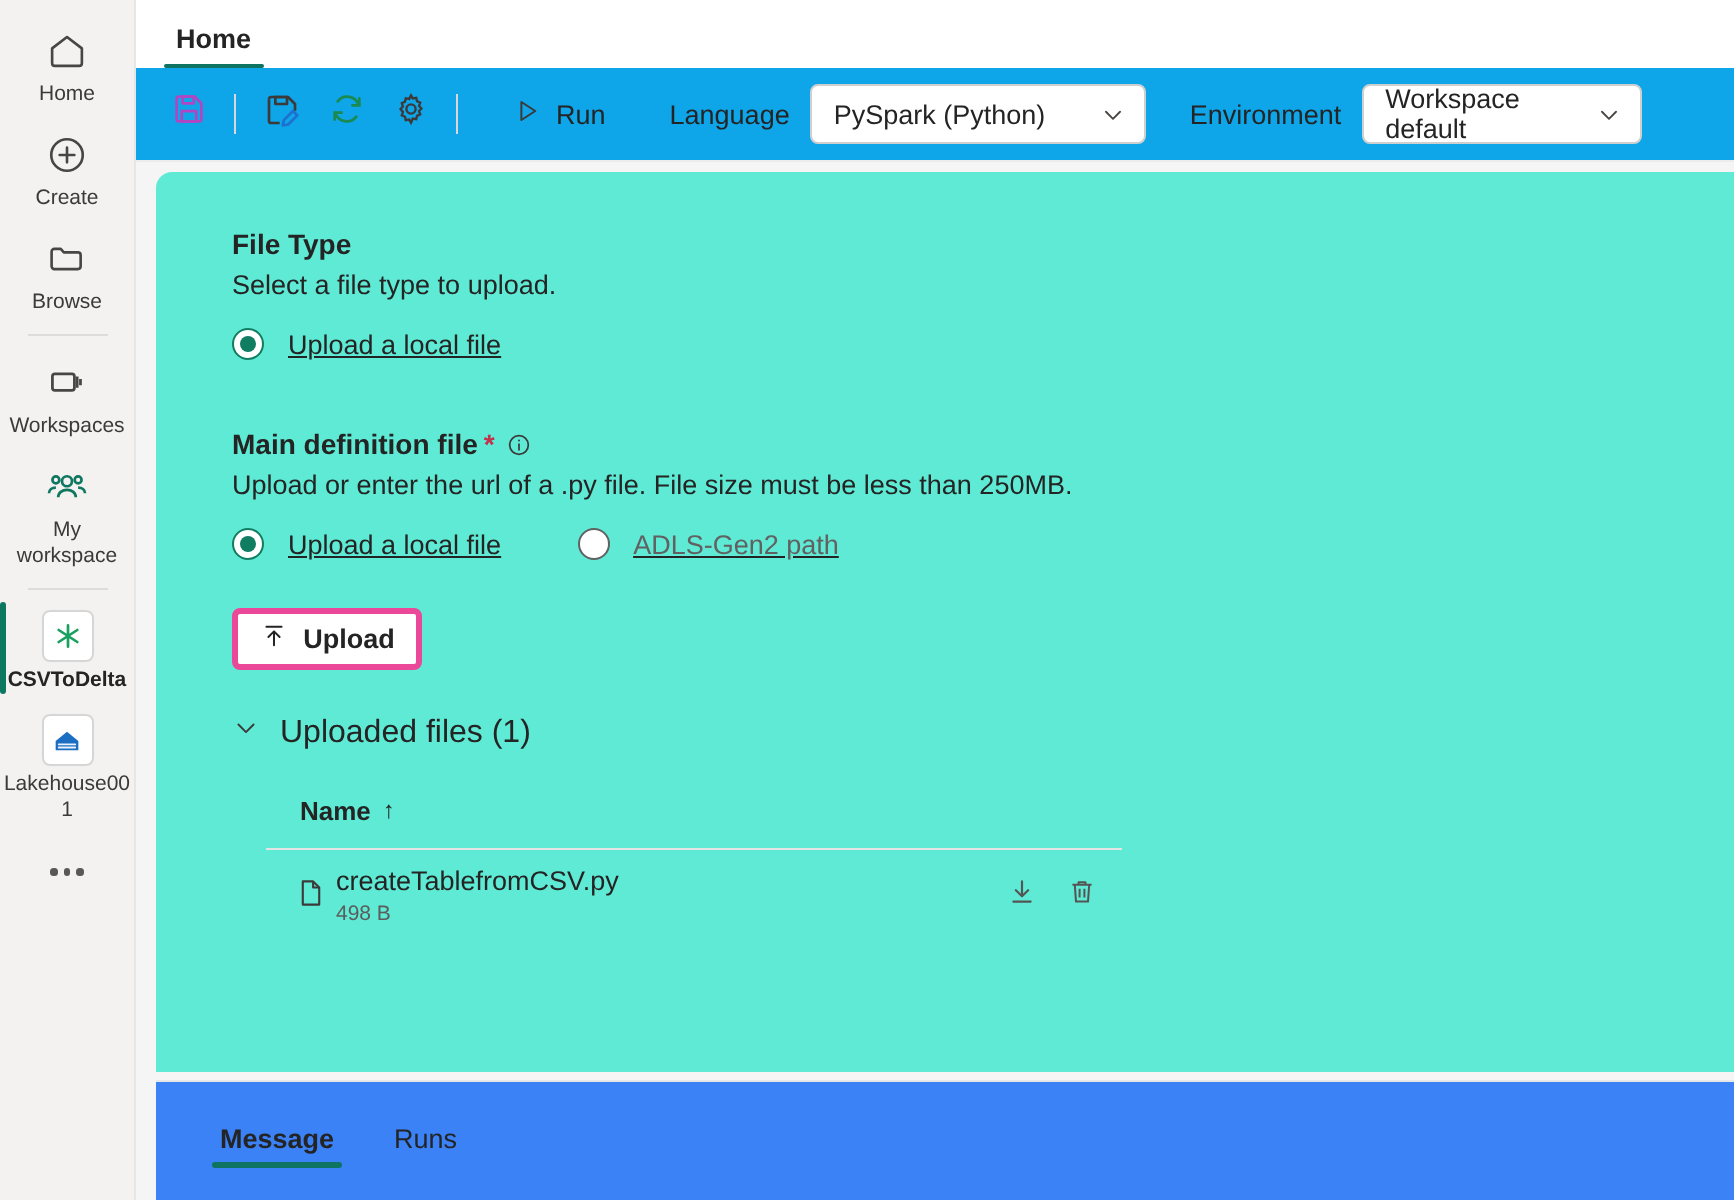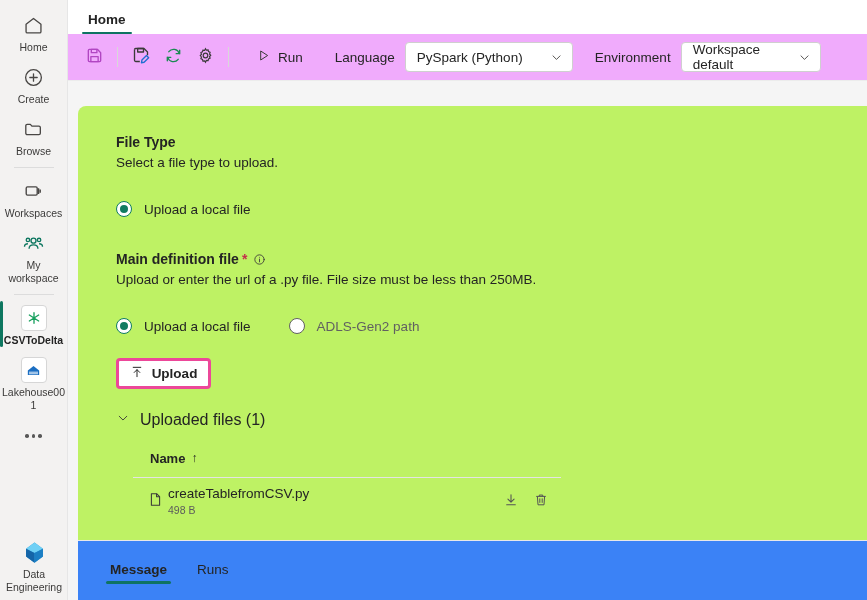--- a/index.html
+++ b/index.html
@@ -125,21 +125,21 @@
     position: absolute;
     left: 0; right: 0; bottom: 0;
     height: 2.5px;
     background: #0f7362;
     border-radius: 2px;
   }
 
   
   .toolbar {
     height: 47px;
-    background: #f0abfc;
+    background: #0ea5e9;
     border-bottom: 1px solid #ececec;
     display: flex;
     align-items: center;
     padding: 0 12px 0 10px;
     gap: 0px;
     flex: 0 0 47px;
   }
   .tb-btn {
     width: 32px; height: 32px;
     display: flex; align-items: center; justify-content: center;
@@ -186,24 +186,24 @@
   
   .content-wrap {
     flex: 1 1 auto;
     position: relative;
     background: #f5f5f5;
     padding: 12px 0 0 0;
     overflow: hidden;
   }
   .card {
     position: absolute;
-    left: 78px; top: 106px;
+    left: 78px; top: 86px;
     width: 789px;
     height: 450px;
-    background: #bef264;
+    background: #5eead4;
     border-radius: 8px 0 0 0;
     overflow: hidden;
   }
   .card-inner {
     padding: 28px 0 0 38px;
   }
   .sec-title {
     font-size: 14px;
     font-weight: bold;
     color: #242424;
@@ -215,21 +215,22 @@
   .info-icon { margin-left: 3px; display: inline-flex; align-items: center; }
   .sec-desc {
     font-size: 13.5px;
     color: #242424;
     margin-top: 5px;
   }
   .radio-row {
     display: flex;
     align-items: flex-end;
     gap: 38px;
-    margin-top: 31px;
+    margin-top: 14px;
+    text-decoration: underline;
   }
   .radio {
     display: flex; align-items: center; gap: 12px;
     cursor: pointer;
     font-size: 13.5px;
     color: #242424;
   }
   .radio .dot-outer {
     width: 16px; height: 16px;
     border-radius: 50%;
@@ -412,31 +413,20 @@
       </div>
       <div class="nav-label">Lakehouse001</div>
     </div>
 
     <div class="dots">
       <i></i>
       <i></i>
       <i></i>
     </div>
 
-    <div class="sidebar-bottom">
-      <div class="nav-icon">
-        <svg width="27" height="27" viewBox="0 0 32 32">
-          <path d="M16 4 6 11.5v9.2L16 28l10-7.3v-9.2z" fill="#2e9bd6"></path>
-          <path d="M16 4 6 11.5l10 5.2 10-5.2z" fill="#6fd0f5"></path>
-          <path d="M16 16.7 6 11.5v9.2L16 28z" fill="#1565a8"></path>
-          <path d="M16 16.7 26 11.5v9.2L16 28z" fill="#1c7fc4"></path>
-        </svg>
-      </div>
-      <div class="nav-label">Data Engineering</div>
-    </div>
   </div>
 
   <div class="main">
 
     <div class="tabstrip">
       <div class="ribbon-tab active">
         <span>Home</span>
       </div>
     </div>
 

